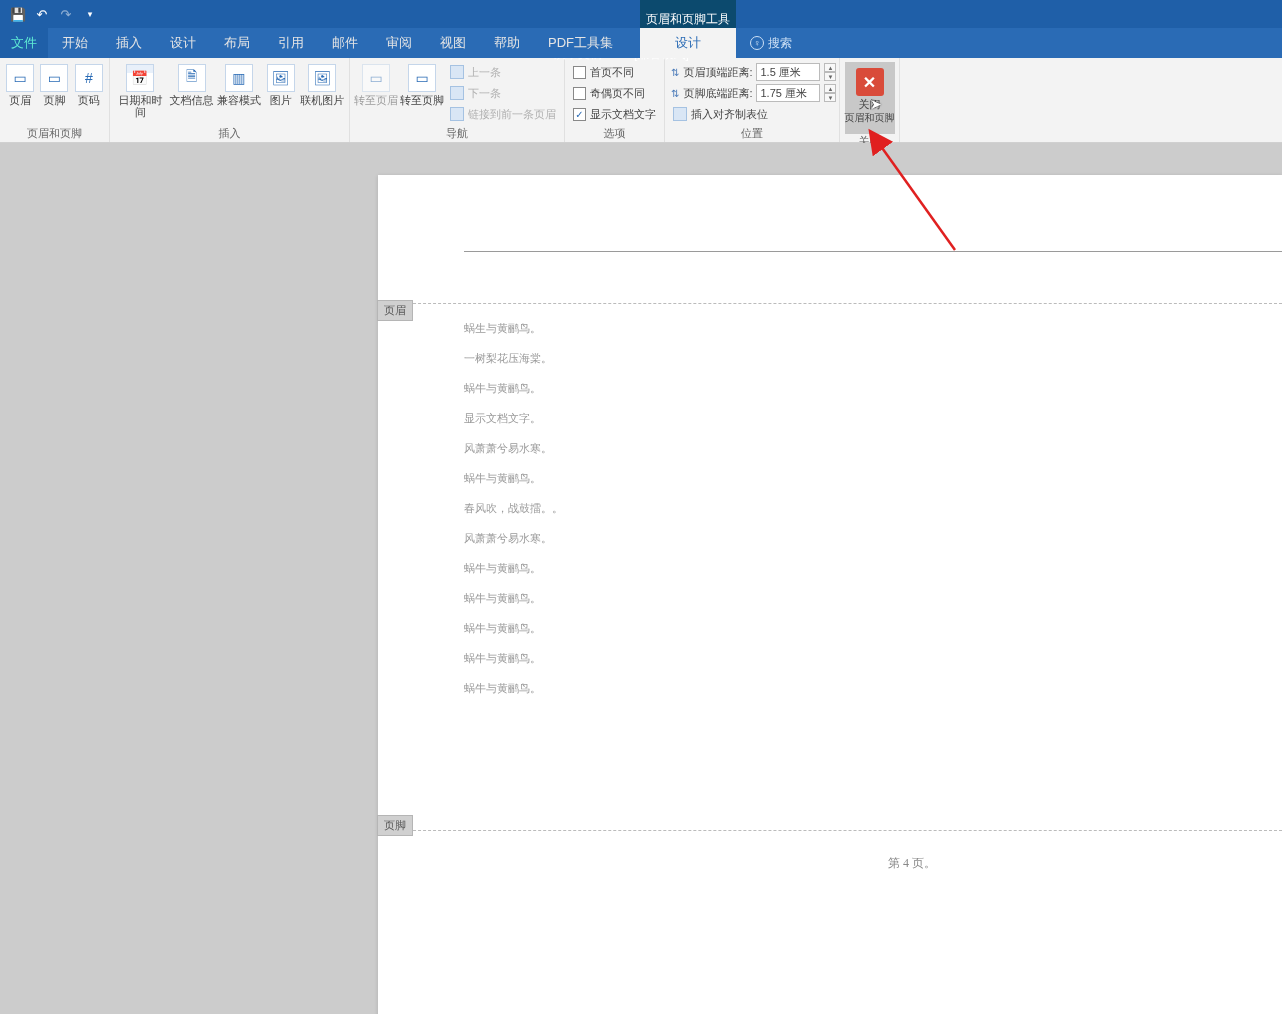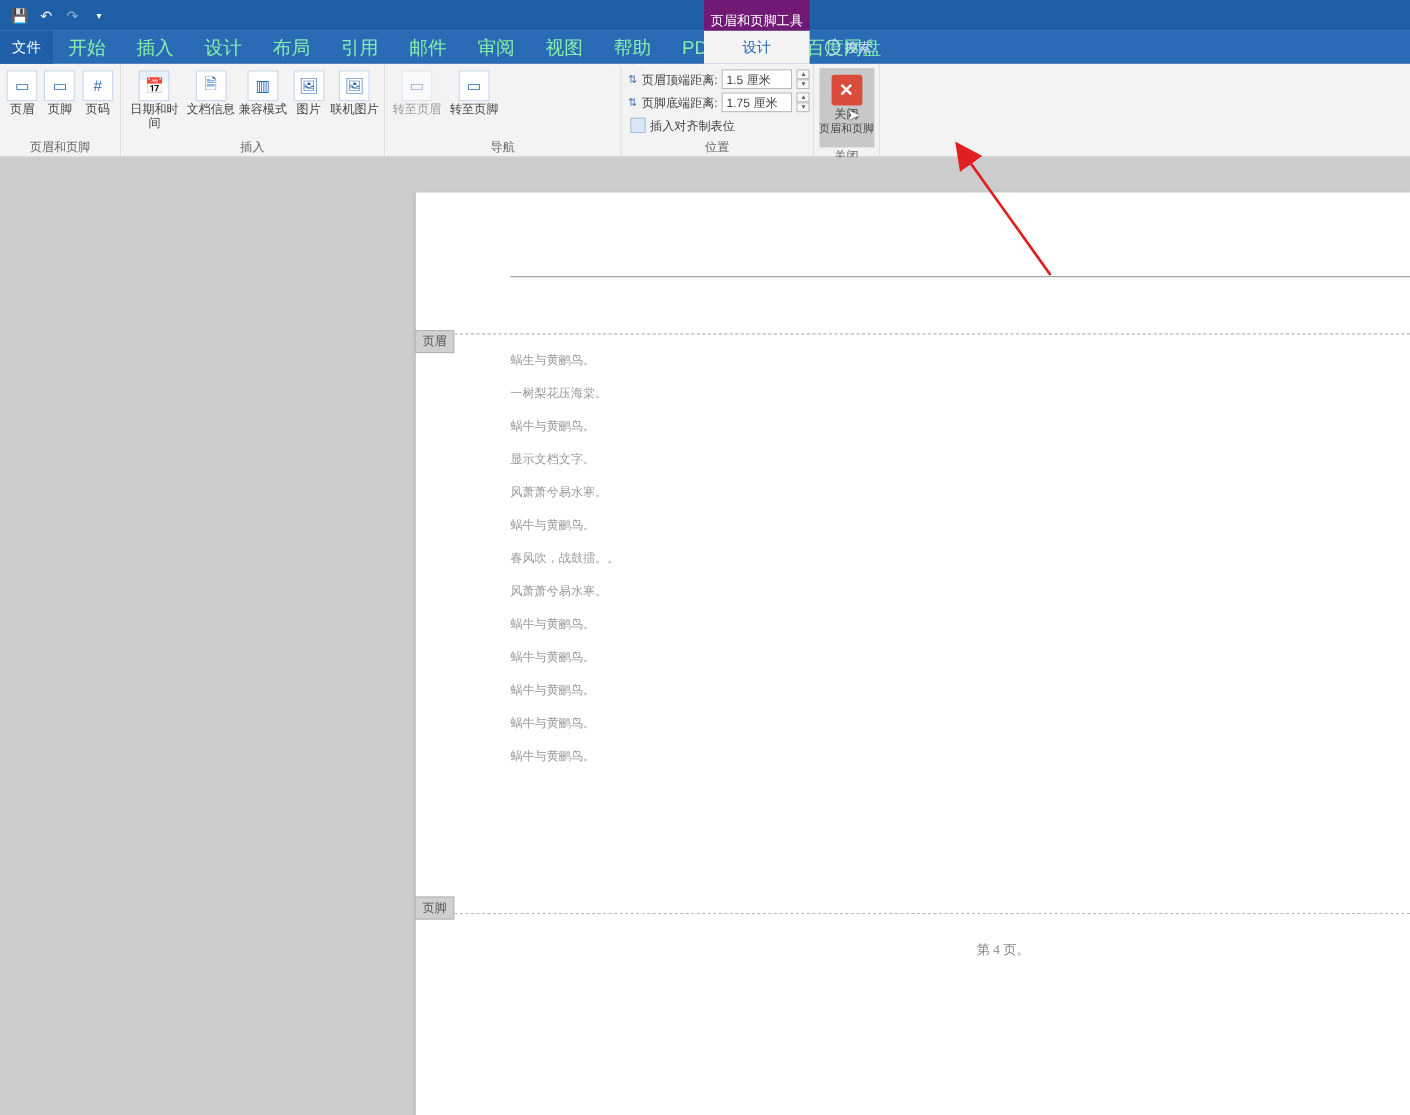--- a/index.html
+++ b/index.html
@@ -3,26 +3,26 @@
 <meta charset="utf-8">
 <style>
 * { margin: 0; padding: 0; box-sizing: border-box; font-family: "Microsoft YaHei", "SimSun", sans-serif; }
 body { width: 1282px; height: 1014px; background: #e6e6e6; overflow: hidden; position: relative; }
 
 
 .titlebar { height: 28px; background: #1f5fa8; display: flex; align-items: center; position: relative; }
 .qat { display: flex; align-items: center; gap: 8px; padding-left: 10px; }
 .qat-icon { width: 16px; height: 16px; display: flex; align-items: center; justify-content: center; color: #fff; font-size: 13px; cursor: pointer; }
 .doc-title { position: absolute; left: 50%; transform: translateX(-50%); text-align: center; color: #fff; font-size: 12px; top: 6px; margin-top: 40px; }
-.contextual-tab-label { position: absolute; left: 640px; top: 0; width: 96px; height: 38px; background: #701a75; color: #fff; font-size: 12px; display: flex; align-items: center; justify-content: center; }
+.contextual-tab-label { position: absolute; left: 640px; top: 0; width: 96px; height: 38px; background: #0c4a6e; color: #fff; font-size: 12px; display: flex; align-items: center; justify-content: center; }
 
 
 .menutabs { height: 30px; background: #2a6bb5; display: flex; align-items: stretch; position: relative; }
-.tab-file { width: 48px; background: #1f5fa8; color: #ffffff; font-size: 13px; display: flex; align-items: center; justify-content: center; cursor: pointer; }
-.tab { padding: 0 14px; color: #86efac; font-size: 17px; display: flex; align-items: center; cursor: pointer; }
+.tab-file { width: 48px; background: #1f5fa8; color: #5eead4; font-size: 13px; display: flex; align-items: center; justify-content: center; cursor: pointer; }
+.tab { padding: 0 14px; color: #e5e5e5; font-size: 13px; display: flex; align-items: center; cursor: pointer; }
 .tab-design-wrapper { position: absolute; left: 640px; width: 96px; height: 30px; }
 .tab-design { width: 100%; height: 100%; background: #f3f3f3; color: #2a6bb5; font-size: 13px; display: flex; align-items: center; justify-content: center; cursor: pointer; }
 .tellme { position: absolute; left: 744px; height: 30px; display: flex; align-items: center; color: #cde0f5; font-size: 12px; gap: 4px; cursor: text; padding-left: 6px; }
 .bulb-icon { width: 14px; height: 14px; border: 1.5px solid #cde0f5; border-radius: 50%; display: flex; align-items: center; justify-content: center; font-size: 9px; }
 
 
 .ribbon { height: 85px; background: #f3f3f3; border-bottom: 1px solid #d0d0d0; display: flex; }
 .group { border-right: 1px solid #e0e0e0; display: flex; flex-direction: column; justify-content: space-between; padding: 2px 4px 0; }
 .group-content { flex: 1; display: flex; align-items: flex-start; gap: 2px; padding-top: 2px; }
 .group-label { height: 16px; font-size: 11px; color: #666; text-align: center; }
@@ -146,24 +146,57 @@
   <div class="group" style="width:215px">
     <div class="group-content">
       <div class="big-btn big-btn-wide" style="width:50px;opacity:.5">
         <div class="big-icon">▭</div>
         <span class="btn-label">转至页眉</span>
       </div>
       <div class="big-btn big-btn-wide" style="width:50px">
         <div class="big-icon">▭</div>
         <span class="btn-label">转至页脚</span>
       </div>
+      <div class="small-btns">
+        <div class="small-btn disabled">
+            <span class="small-icon"></span>
+            <span>上一条</span>
+          </div>
+        <div class="small-btn disabled">
+            <span class="small-icon"></span>
+            <span>下一条</span>
+          </div>
+        <div class="small-btn disabled">
+            <span class="small-icon"></span>
+            <span>链接到前一条页眉</span>
+          </div>
+      </div>
     </div>
     <div class="group-label">导航</div>
   </div>
 
+  <div class="group" style="width:100px">
+    <div class="group-content">
+      <div class="small-btns">
+        <div class="checkbox-row">
+            <span class="cb"></span>
+            <span>首页不同</span>
+          </div>
+        <div class="checkbox-row">
+            <span class="cb"></span>
+            <span>奇偶页不同</span>
+          </div>
+        <div class="checkbox-row">
+            <span class="cb">✓</span>
+            <span>显示文档文字</span>
+          </div>
+      </div>
+    </div>
+    <div class="group-label">选项</div>
+  </div>
 
   <div class="group" style="width:175px">
     <div class="group-content">
       <div class="small-btns">
         <div class="spinner-row">
           <span style="color:#4a7ab8;font-size:10px">⇅</span>
           <span>页眉顶端距离:</span>
           <span class="spinner-input">1.5 厘米</span>
           <span class="spinner-btns">
               <span class="spin">▲</span>

